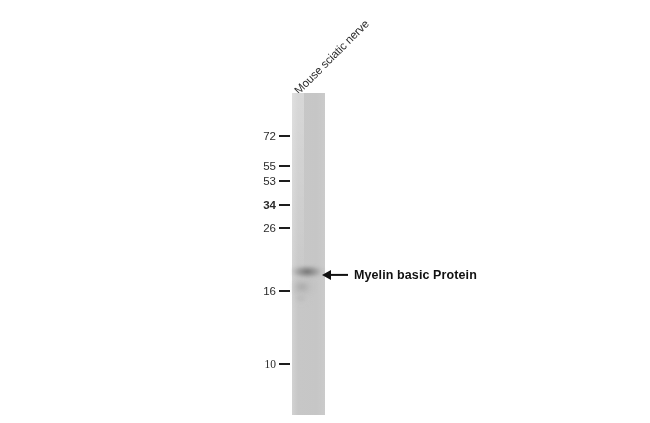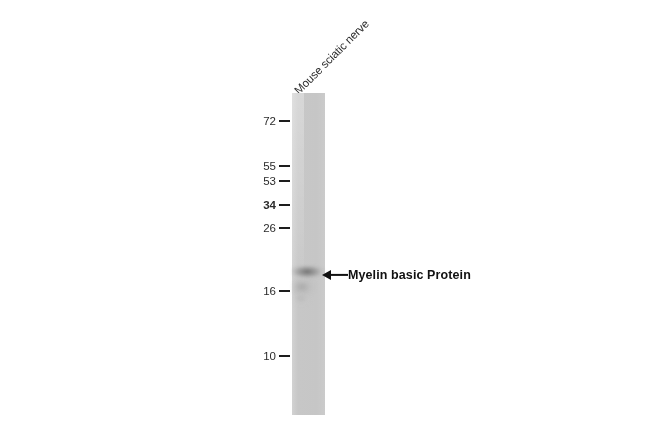--- a/index.html
+++ b/index.html
@@ -164,36 +164,37 @@
   .arrow-tail {
     position: absolute;
     left: 8px;
     top: 50%;
     transform: translateY(-50%);
     width: 18px;
     height: 2.2px;
     background: #111111;
   }
   .annotation-label {
+    margin-left: 6px;
     font-size: 12.5px;
     font-weight: bold;
     color: #111111;
     white-space: nowrap;
     letter-spacing: 0.1px;
   }
 </style>
 </head>
 <body>
 
 <div id="figure">
 
   <div class="sample-label">Mouse sciatic nerve</div>
 
 
-  <div class="marker" style="top:121px;">
+  <div class="marker" style="top:136px;">
     <span class="mk-value">72</span>
     <span class="mk-tick"></span>
   </div>
   <div class="marker" style="top:166px;">
     <span class="mk-value">55</span>
     <span class="mk-tick"></span>
   </div>
   <div class="marker" style="top:181px;">
     <span class="mk-value">53</span>
     <span class="mk-tick"></span>
@@ -203,21 +204,21 @@
     <span class="mk-tick"></span>
   </div>
   <div class="marker" style="top:228px;">
     <span class="mk-value">26</span>
     <span class="mk-tick"></span>
   </div>
   <div class="marker" style="top:291px;">
     <span class="mk-value">16</span>
     <span class="mk-tick"></span>
   </div>
-  <div class="marker" style="top:356px;">
+  <div class="marker" style="top:364px;font-family:Liberation Serif, serif;">
     <span class="mk-value">10</span>
     <span class="mk-tick"></span>
   </div>
 
   <div class="lane">
     <div class="lane-sheen"></div>
     <div class="band-main"></div>
     <div class="band-tail"></div>
     <div class="band-smudge"></div>
   </div>

